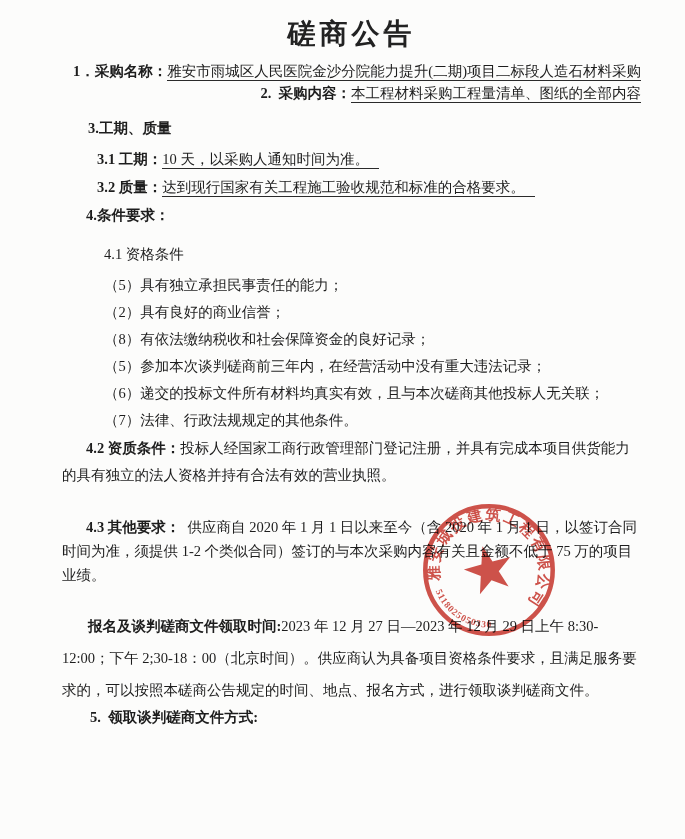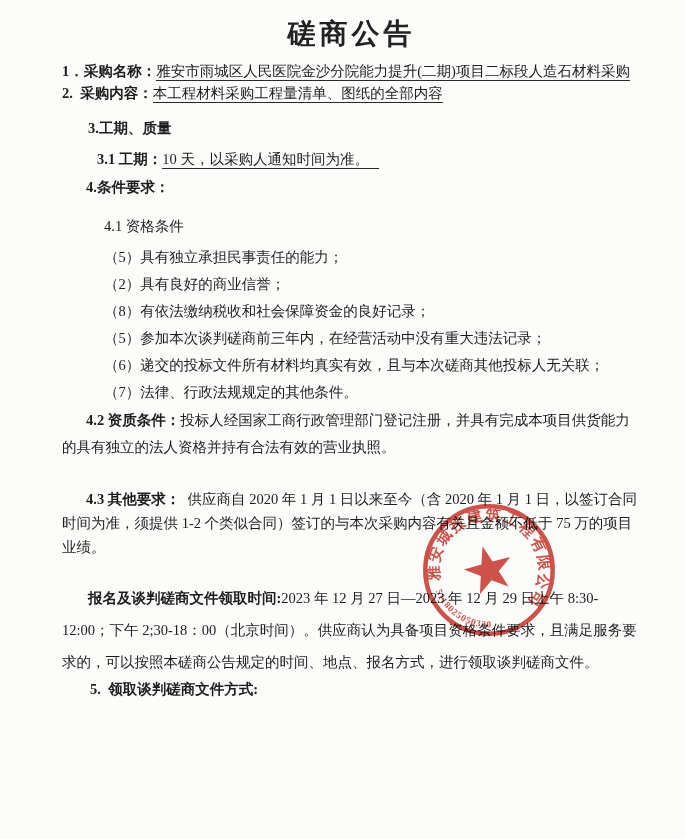--- a/index.html
+++ b/index.html
@@ -21,21 +21,21 @@
     font-size:28px; font-weight:bold;
     letter-spacing:4px;
     line-height:38px;
     color:#222;
   }
   p { margin:0; white-space:pre-wrap; }
   .b { font-weight:bold; }
   .ul { border-bottom:1px solid #2a2a2a; padding-bottom:1px; }
   .ul-tail { padding-right:10px; }
   .intro { margin-top:22px; line-height:22px; text-indent:2em; }
-  .num-item { line-height:22px; }
+  .num-item { line-height:22px;text-align:right; }
   .ni1 { margin-top:7px; }
   .h3 { margin-top:13px; margin-left:26px; line-height:22px; }
   .sub { margin-left:35px; line-height:22px; }
   .s31 { margin-top:9px; }
   .s32 { margin-top:6px; }
   .h4 { margin-top:6px; margin-left:24px; line-height:22px; }
   .h41 { margin-top:17px; margin-left:42px; line-height:22px; }
   .cond { margin-left:42px; line-height:22px; margin-top:5px; }
   .cond-first { margin-top:9px; }
   .p42 { margin-top:4px; line-height:27px; text-indent:24px; }
@@ -69,20 +69,21 @@
 
 
     <p class="num-item ni1"><span class="b">1．采购名称：</span><span class="ul">雅安市雨城区人民医院金沙分院能力提升(二期)项目二标段人造石材料采购</span></p>
 
     <p class="num-item"><span class="b">2.  采购内容：</span><span class="ul">本工程材料采购工程量清单、图纸的全部内容</span></p>
 
     <p class="h3 b">3.工期、质量</p>
 
     <p class="sub s31"><span class="b">3.1 工期：</span><span class="ul ul-tail">10 天，以采购人通知时间为准。</span></p>
 
+    <p class="sub s32"><span class="b">3.2 质量：</span><span class="ul ul-tail">达到现行国家有关工程施工验收规范和标准的合格要求。</span></p>
 
     <p class="h4 b">4.条件要求：</p>
 
     <p class="h41">4.1 资格条件</p>
 
     <p class="cond cond-first">（5）具有独立承担民事责任的能力；</p>
     <p class="cond">（2）具有良好的商业信誉；</p>
     <p class="cond">（8）有依法缴纳税收和社会保障资金的良好记录；</p>
     <p class="cond">（5）参加本次谈判磋商前三年内，在经营活动中没有重大违法记录；</p>
     <p class="cond">（6）递交的投标文件所有材料均真实有效，且与本次磋商其他投标人无关联；</p>

